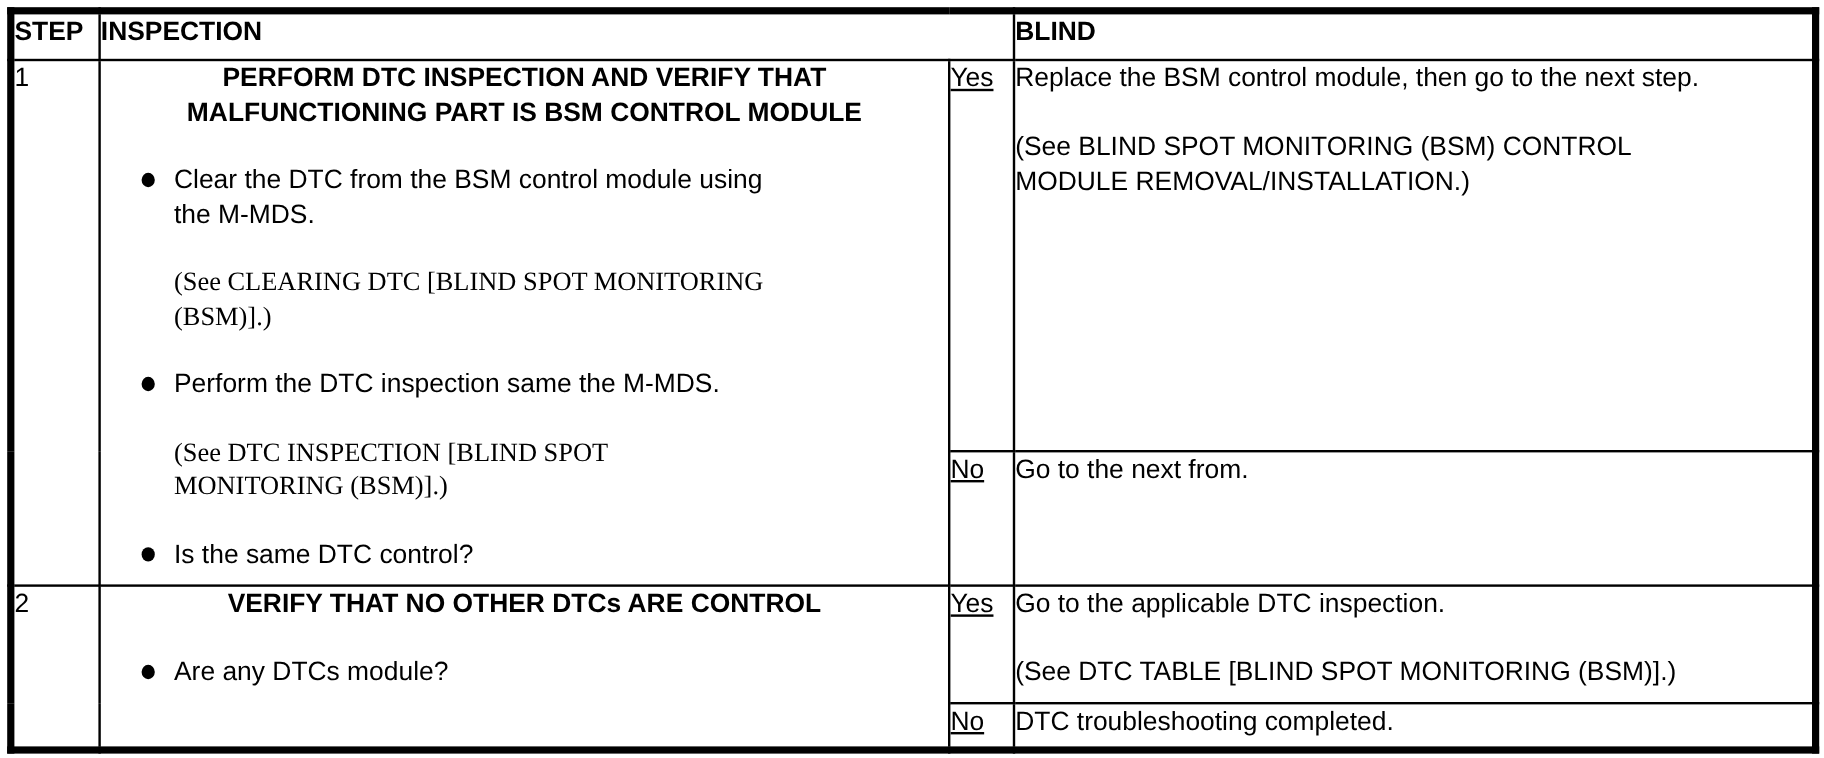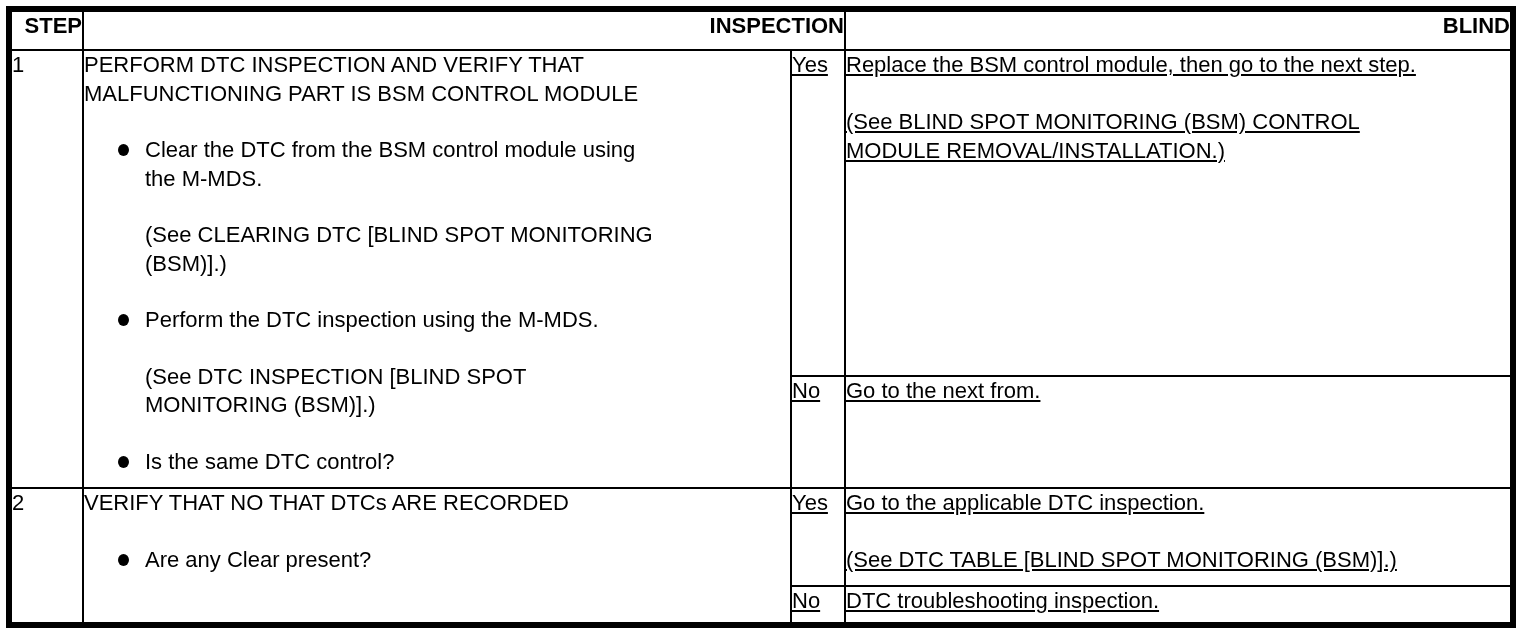--- a/index.html
+++ b/index.html
@@ -25,59 +25,61 @@
   table.ts th, table.ts td {
     border: 2px solid #000;
     vertical-align: top;
     font-size: 22px;
     line-height: 28.5px;
     padding: 0;
     overflow: hidden;
   }
   th.hdr {
     font-weight: bold;
-    text-align: right;
+    text-align: left;
     vertical-align: middle;
     height: 37px;
     font-size: 22px;
   }
   td.step-col {
     padding: 4px 2px 0 4px;
     text-align: left;
   }
   td.insp-col { padding: 5px 6px 0 6px; }
   td.yn-col   { padding: 5px 2px 0 6px; text-decoration: underline; }
-  td.act-col  { padding: 5px 6px 0 8px; text-decoration: underline; }
+  td.act-col  { padding: 5px 6px 0 8px; }
 
   .pre { white-space: pre-line; }
 
   .insp-title {
-    font-weight: normal;
+    font-weight: bold;
     white-space: pre-line;
     margin: 0 0 28px 0;
+    text-align: center;
   }
   .bullet-item {
     display: flex;
     margin: 4px 0 28px 0;
   }
   .bullet-item:last-child { margin-bottom: 0; }
   .bullet-dot {
     flex: 0 0 auto;
     width: 11px;
     height: 12px;
     border-radius: 50%;
     background: #000;
     margin: 8px 16px 0 34px;
   }
   .bullet-text {
     white-space: pre-line;
   }
   .bullet-note {
     white-space: pre-line;
     margin: 0 0 28px 61px;
+    font-family: Liberation Serif, serif;
   }
 </style>
 </head>
 <body>
 
 <div class="wrap">
   <table class="ts">
     <colgroup>
       <col style="width:74px">
       <col style="width:708px">
@@ -99,21 +101,21 @@
 MALFUNCTIONING PART IS BSM CONTROL MODULE</div>
         <div class="bullet-item">
           <span class="bullet-dot"></span>
           <div class="bullet-text">Clear the DTC from the BSM control module using
 the M-MDS.</div>
         </div>
         <div class="bullet-note">(See CLEARING DTC [BLIND SPOT MONITORING
 (BSM)].)</div>
         <div class="bullet-item">
           <span class="bullet-dot"></span>
-          <div class="bullet-text">Perform the DTC inspection using the M-MDS.</div>
+          <div class="bullet-text">Perform the DTC inspection same the M-MDS.</div>
         </div>
         <div class="bullet-note">(See DTC INSPECTION [BLIND SPOT
 MONITORING (BSM)].)</div>
         <div class="bullet-item">
           <span class="bullet-dot"></span>
           <div class="bullet-text">Is the same DTC control?</div>
         </div>
       </td>
       <td class="yn-col">Yes</td>
       <td class="act-col pre">Replace the BSM control module, then go to the next step.
@@ -122,30 +124,30 @@
 MODULE REMOVAL/INSTALLATION.)</td>
     </tr>
     <tr style="height:112px">
       <td class="yn-col">No</td>
       <td class="act-col pre">Go to the next from.</td>
     </tr>
 
     <tr style="height:98px">
       <td class="step-col" rowspan="2">2</td>
       <td class="insp-col" rowspan="2">
-        <div class="insp-title">VERIFY THAT NO THAT DTCs ARE RECORDED</div>
+        <div class="insp-title">VERIFY THAT NO OTHER DTCs ARE CONTROL</div>
         <div class="bullet-item">
           <span class="bullet-dot"></span>
-          <div class="bullet-text">Are any Clear present?</div>
+          <div class="bullet-text">Are any DTCs module?</div>
         </div>
       </td>
       <td class="yn-col">Yes</td>
       <td class="act-col pre">Go to the applicable DTC inspection.
 
 (See DTC TABLE [BLIND SPOT MONITORING (BSM)].)</td>
     </tr>
     <tr style="height:39px">
       <td class="yn-col">No</td>
-      <td class="act-col pre">DTC troubleshooting inspection.</td>
+      <td class="act-col pre">DTC troubleshooting completed.</td>
     </tr>
   </tbody>
     </table>
 </div>
 
 </body></html>

